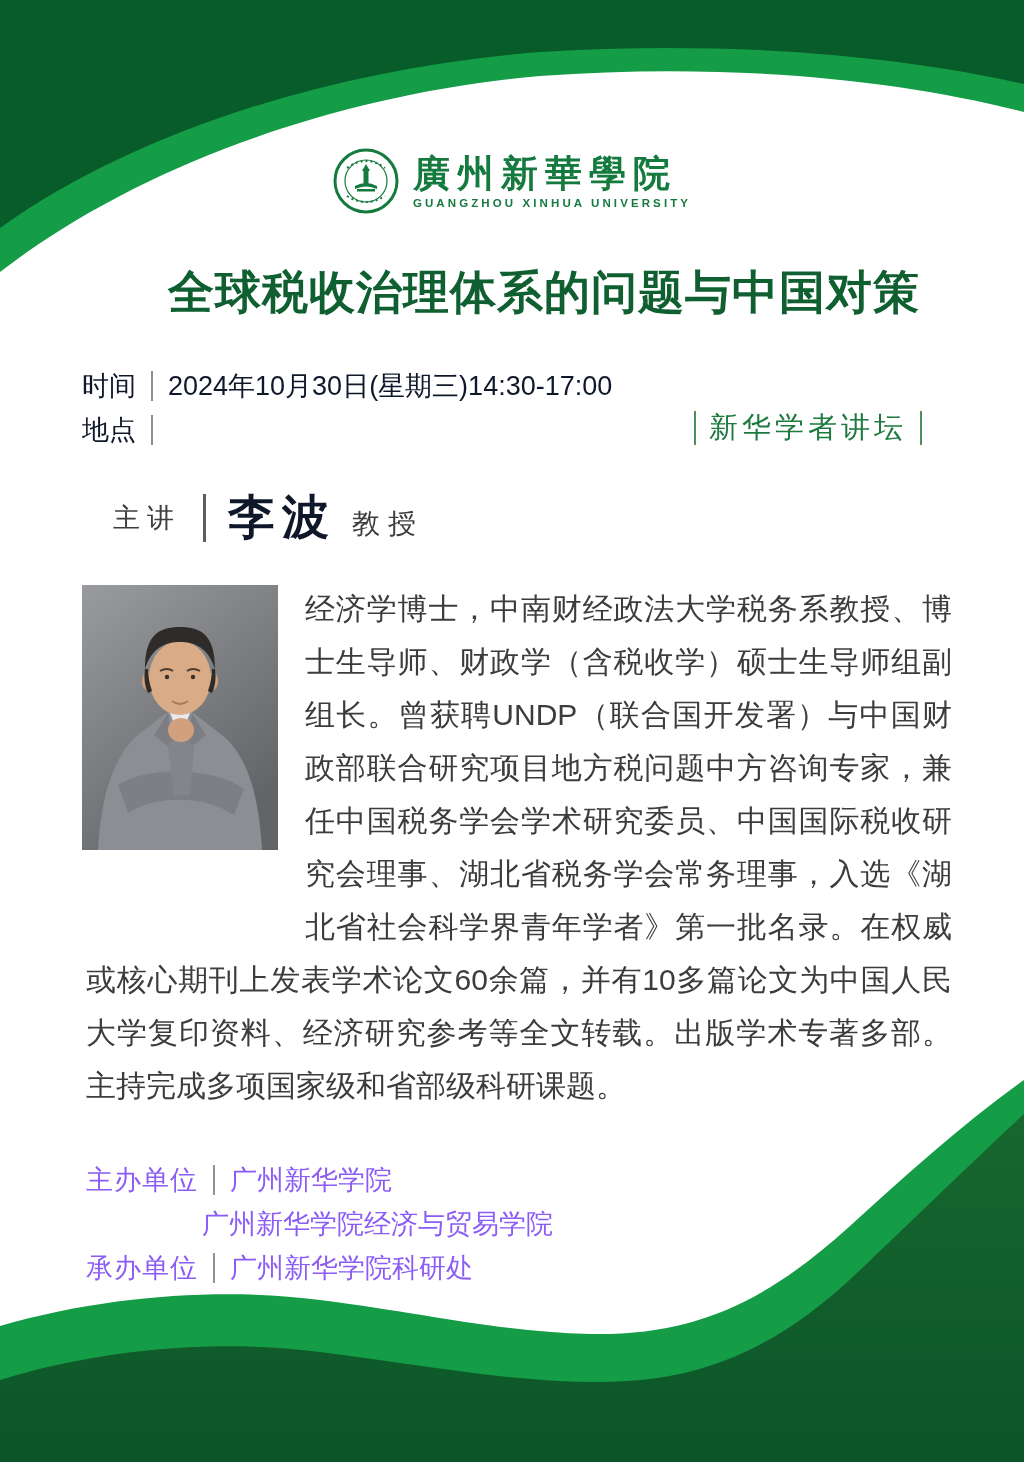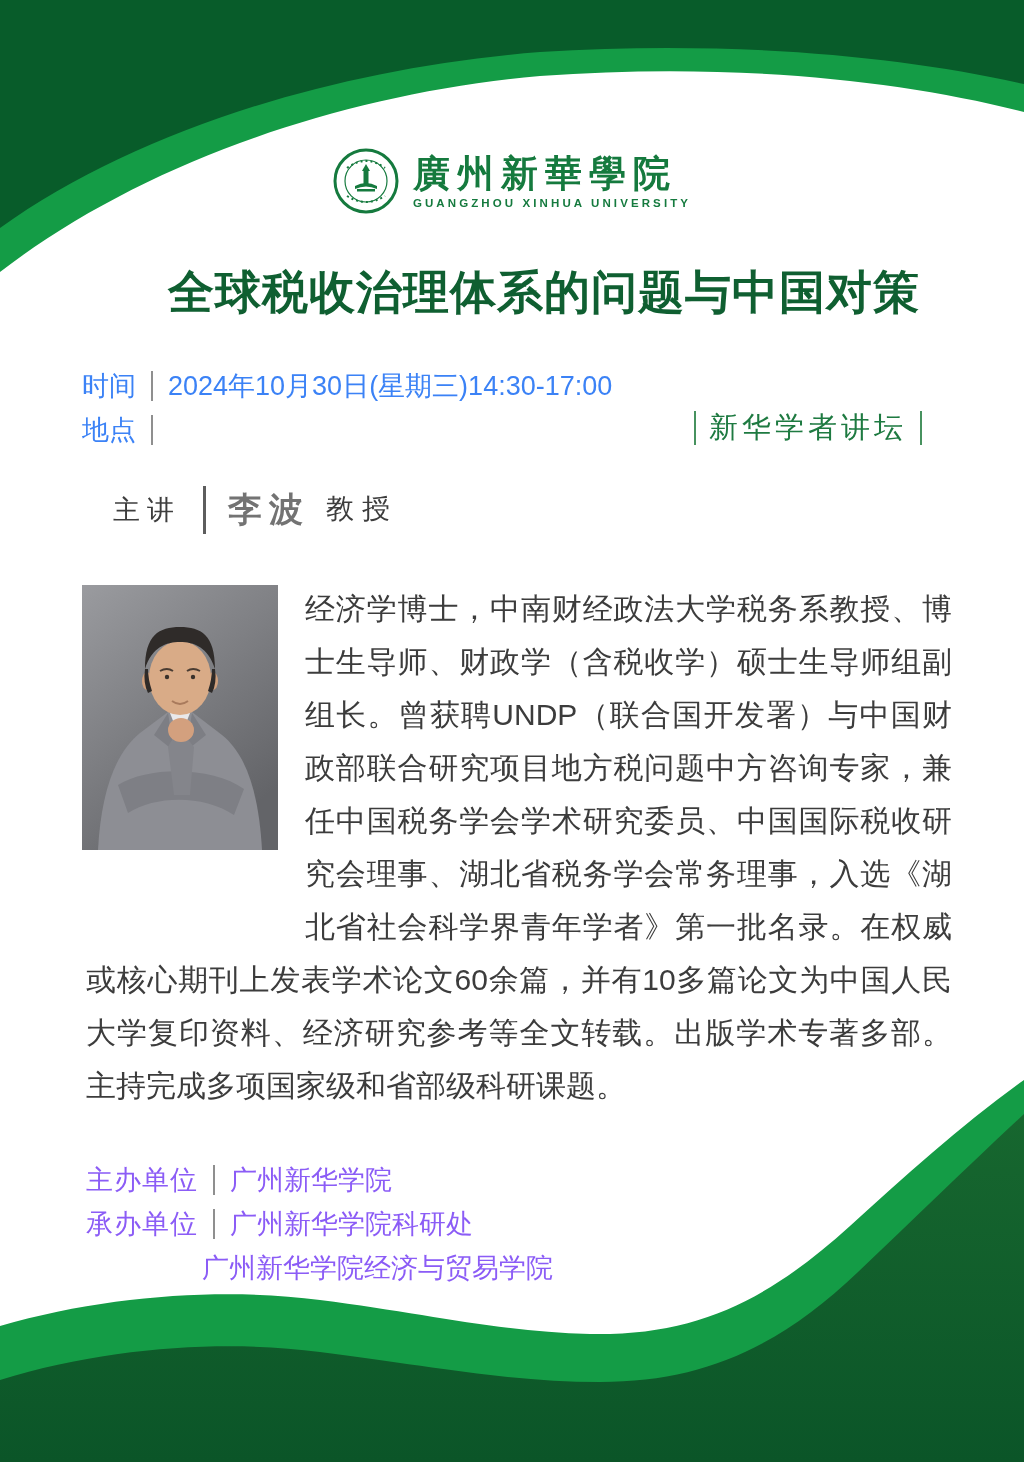--- a/index.html
+++ b/index.html
@@ -20,33 +20,33 @@
   .logo-text{display:flex;flex-direction:column;align-items:flex-start;}
   .logo-cn{font-family:Liberation Serif, serif;font-weight:bold;font-size:37px;line-height:40px;color:#157a3e;letter-spacing:7px;white-space:nowrap;}
   .logo-en{font-size:11.5px;font-weight:bold;color:#157a3e;letter-spacing:3.1px;margin-top:3px;white-space:nowrap;}
 
   
   .title{position:absolute;top:262px;left:0;width:1024px;text-align:center;
     font-size:46px;font-weight:bold;color:#0f5f31;letter-spacing:1px;white-space:nowrap;padding-left:32px;}
 
   
   .info{position:absolute;top:364px;left:82px;}
-  .info-row{display:flex;align-items:center;height:44px;font-size:27px;color:#3b82f6;}
+  .info-row{display:flex;align-items:center;height:44px;font-size:27px;color:#0f172a;}
   .vbar{display:inline-block;width:2px;height:30px;background:#8f8f8f;margin:0 15px;}
   .vbar-tall{display:inline-block;width:3px;height:48px;background:#5d5d5d;margin:0 22px;}
 
   
   .badge{position:absolute;top:409px;left:694px;display:flex;align-items:center;height:38px;}
   .badge-bar{display:inline-block;width:2px;height:34px;background:#47925f;}
   .badge-text{font-size:29px;color:#1e7a41;letter-spacing:4px;margin:0 13px;font-weight:400;white-space:nowrap;}
 
   
   .speaker{position:absolute;top:486px;left:113px;display:flex;align-items:center;}
   .speaker-label{font-size:27px;color:#3d3d3d;letter-spacing:7px;font-family:Liberation Serif, serif;}
-  .speaker-name{font-size:34px;font-weight:bold;color:#737373;letter-spacing:7px;}
+  .speaker-name{font-size:47px;font-weight:bold;color:#0f172a;letter-spacing:7px;}
   .speaker-title{font-size:28px;color:#3d3d3d;letter-spacing:8px;margin-left:16px;align-self:flex-end;padding-bottom:6px;}
 
   
   .bio{position:absolute;top:578px;left:82px;width:874px;}
   .photo{float:left;width:196px;height:265px;margin:7px 27px 53px 0;}
   .bio-text{font-size:30px;line-height:53px;color:#3c3c3c;text-align:justify;text-justify:inter-ideograph;margin:4px;}
 
   
   .orgs{position:absolute;top:1158px;left:86px;}
   .org-row{display:flex;align-items:center;height:44px;font-size:27px;color:#8b5cf6;}
@@ -162,24 +162,24 @@
       </svg>
       <p class="bio-text">经济学博士，中南财经政法大学税务系教授、博士生导师、财政学（含税收学）硕士生导师组副组长。曾获聘UNDP（联合国开发署）与中国财政部联合研究项目地方税问题中方咨询专家，兼任中国税务学会学术研究委员、中国国际税收研究会理事、湖北省税务学会常务理事，入选《湖北省社会科学界青年学者》第一批名录。在权威或核心期刊上发表学术论文60余篇，并有10多篇论文为中国人民大学复印资料、经济研究参考等全文转载。出版学术专著多部。主持完成多项国家级和省部级科研课题。</p>
     </div>
 
     <div class="orgs">
       <div class="org-row">
         <span class="org-label">主办单位</span>
         <span class="vbar"></span>
         <span class="org-value">广州新华学院</span>
       </div>
+      <div class="org-row org-indent">
+        <span class="org-value">广州新华学院经济与贸易学院</span>
+      </div>
       <div class="org-row">
         <span class="org-label">承办单位</span>
         <span class="vbar"></span>
         <span class="org-value">广州新华学院科研处</span>
-      </div>
-      <div class="org-row org-indent">
-        <span class="org-value">广州新华学院经济与贸易学院</span>
       </div>
     </div>
 
   </div>
 </div>
 
 </body></html>

